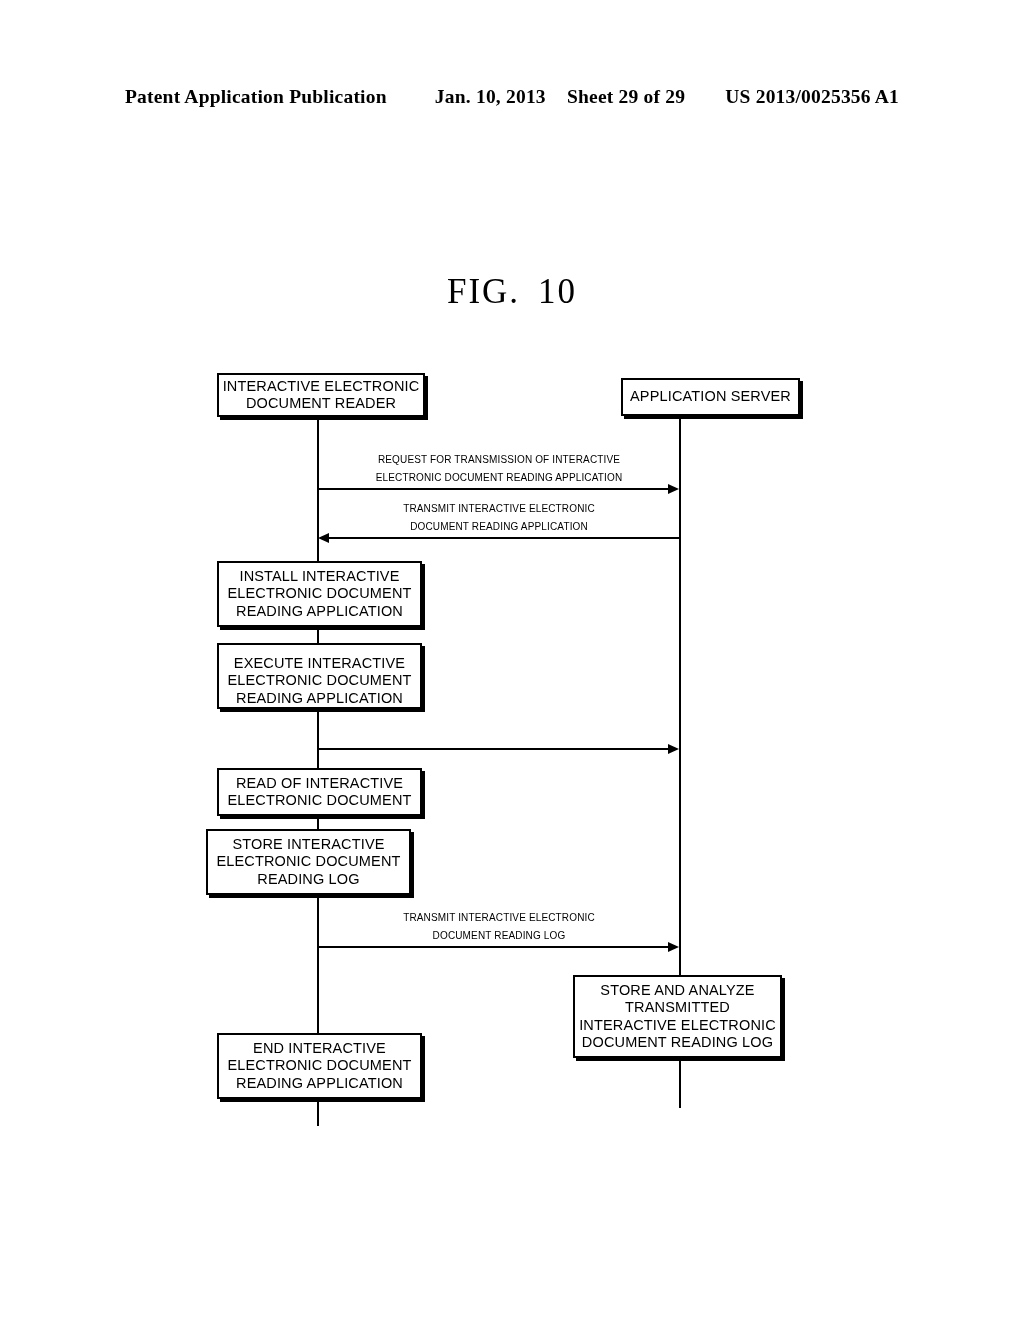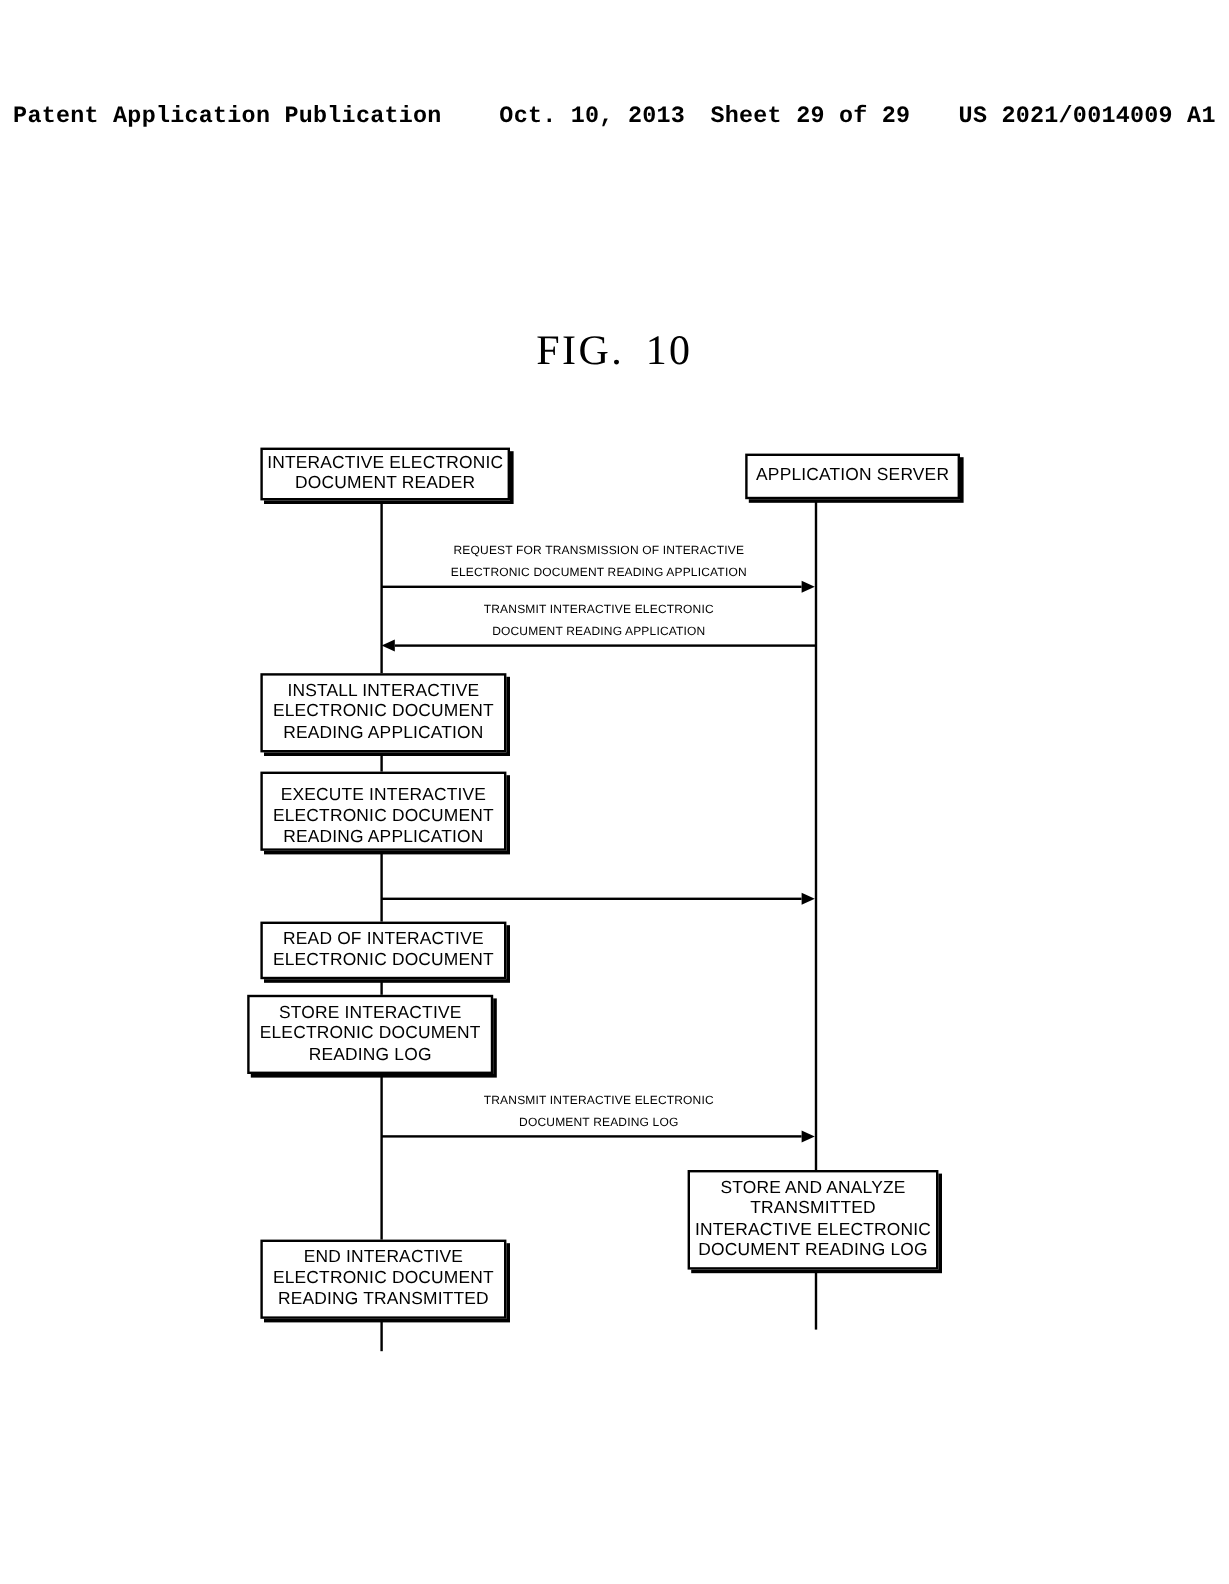--- a/index.html
+++ b/index.html
@@ -22,21 +22,21 @@
     left: 0;
     top: 86px;
     width: 1024px;
     text-align: center;
     font-family: "Liberation Serif", serif;
     font-weight: bold;
     font-size: 19.5px;
     letter-spacing: 0.2px;
     white-space: nowrap;
   }
-  #page-header .hdr-seg { display: inline-block; vertical-align: baseline; font-family: Liberation Mono, monospace; }
+  #page-header .hdr-seg { display: inline-block; vertical-align: baseline; }
   .hdr-gap-a { display: inline-block; width: 38px; }
   .hdr-gap-b { display: inline-block; width: 11px; }
   .hdr-gap-c { display: inline-block; width: 30px; }
 
   
   #figure-title {
     position: absolute;
     left: 0;
     top: 272px;
     width: 1024px;
@@ -110,25 +110,25 @@
     white-space: pre-line;
     z-index: 2;
   }
 </style>
 </head>
 <body>
 
 <div id="page-header">
   <span class="hdr-seg">Patent Application Publication</span>
   <span class="hdr-gap-a"></span>
-  <span class="hdr-seg">Oct. 10, 2013</span>
+  <span class="hdr-seg">Jan. 10, 2013</span>
   <span class="hdr-gap-b"></span>
   <span class="hdr-seg">Sheet 29 of 29</span>
   <span class="hdr-gap-c"></span>
-  <span class="hdr-seg">US 2021/0014009 A1</span>
+  <span class="hdr-seg">US 2013/0025356 A1</span>
 </div>
 
 <div id="figure-title">
   <span>FIG.</span><span class="fig-num">10</span>
 </div>
 
 <div id="diagram">
 
   <div class="lifeline" style="left:317px; top:383px; height:710px;"></div>
   <div class="lifeline" style="left:679px; top:383px; height:692px;"></div>
@@ -186,16 +186,16 @@
   <div class="node" style="left:573px; top:942px; width:209px; height:83px;">
     <span class="node-text">STORE AND ANALYZE
 TRANSMITTED
 INTERACTIVE ELECTRONIC
 DOCUMENT READING LOG</span>
   </div>
 
   <div class="node" style="left:217px; top:1000px; width:205px; height:66px;">
     <span class="node-text">END INTERACTIVE
 ELECTRONIC DOCUMENT
-READING TRANSMITTED</span>
+READING APPLICATION</span>
   </div>
 
 </div>
 
 </body></html>

